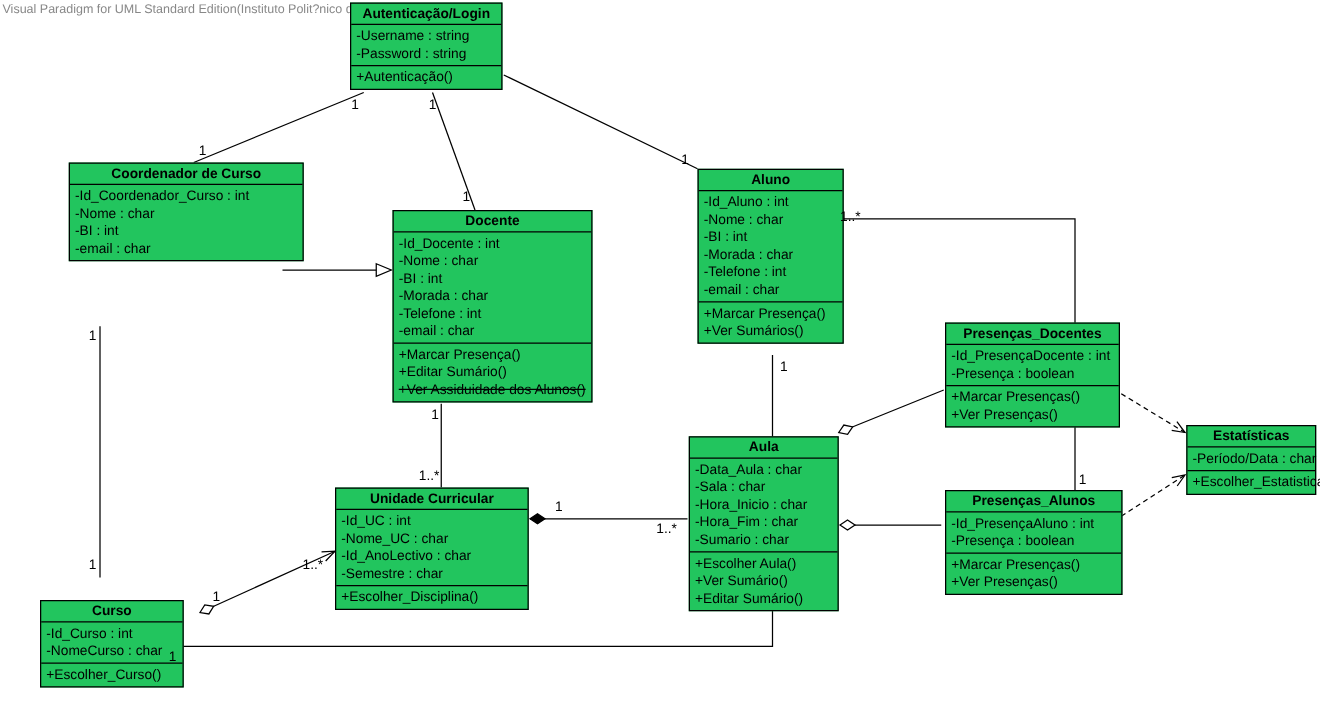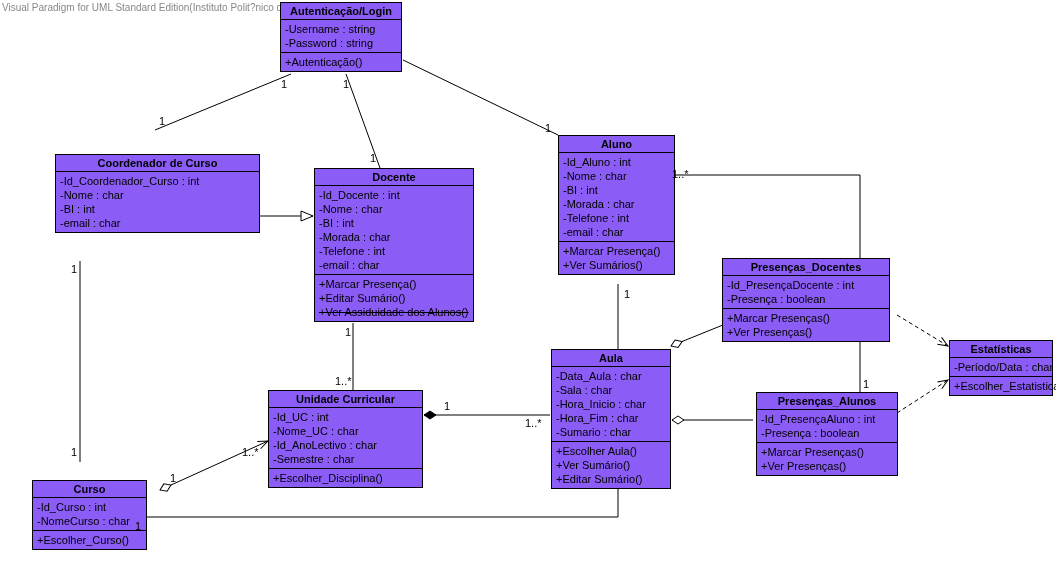--- a/index.html
+++ b/index.html
@@ -15,21 +15,21 @@
   }
   .watermark {
     position: absolute;
     top: 2px;
     left: 2px;
     font-size: 10px;
     color: #888;
   }
   .class-box {
     position: absolute;
-    background: #8b5cf6;
+    background: #22c55e;
     border: 1px solid #000;
     box-sizing: border-box;
   }
   .class-title {
     font-weight: bold;
     text-align: center;
     padding: 2px 4px;
     border-bottom: 1px solid #000;
   }
   .class-section {
@@ -106,21 +106,21 @@
   <div class="class-title">Autenticação/Login</div>
   <div class="class-section">
     <div class="attr">-Username : string</div>
     <div class="attr">-Password : string</div>
   </div>
   <div class="class-section">
     <div class="op">+Autenticação()</div>
   </div>
 </div>
 
-<div class="class-box" style="left:55px; top:130px; width:205px;margin-top:24px;">
+<div class="class-box" style="left:55px; top:130px; width:188px;">
   <div class="class-title">Coordenador de Curso</div>
   <div class="class-section">
     <div class="attr">-Id_Coordenador_Curso : int</div>
     <div class="attr">-Nome : char</div>
     <div class="attr">-BI : int</div>
     <div class="attr">-email : char</div>
   </div>
 </div>
 
 <div class="class-box" style="left:314px; top:168px; width:160px;">
@@ -149,21 +149,21 @@
     <div class="attr">-Morada : char</div>
     <div class="attr">-Telefone : int</div>
     <div class="attr">-email : char</div>
   </div>
   <div class="class-section">
     <div class="op">+Marcar Presença()</div>
     <div class="op">+Ver Sumários()</div>
   </div>
 </div>
 
-<div class="class-box" style="left:722px; top:258px; width:168px;">
+<div class="class-box" style="left:756px; top:258px; width:140px;">
   <div class="class-title">Presenças_Docentes</div>
   <div class="class-section">
     <div class="attr">-Id_PresençaDocente : int</div>
     <div class="attr">-Presença : boolean</div>
   </div>
   <div class="class-section">
     <div class="op">+Marcar Presenças()</div>
     <div class="op">+Ver Presenças()</div>
   </div>
 </div>

